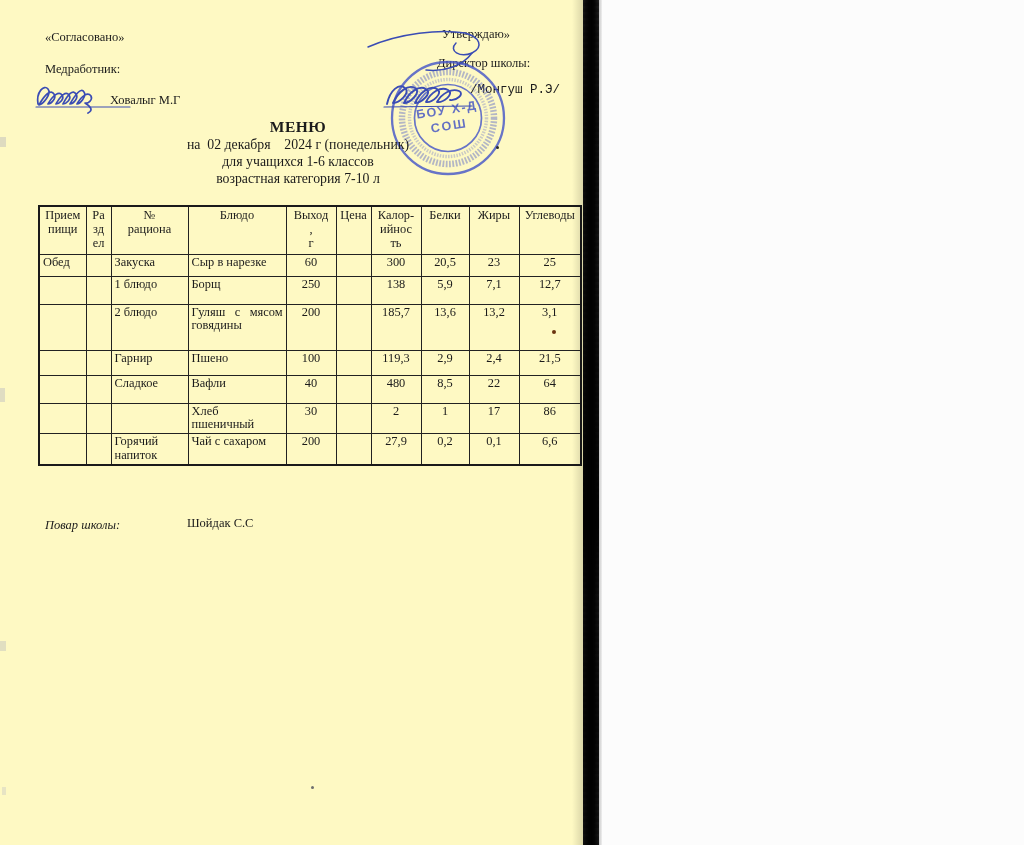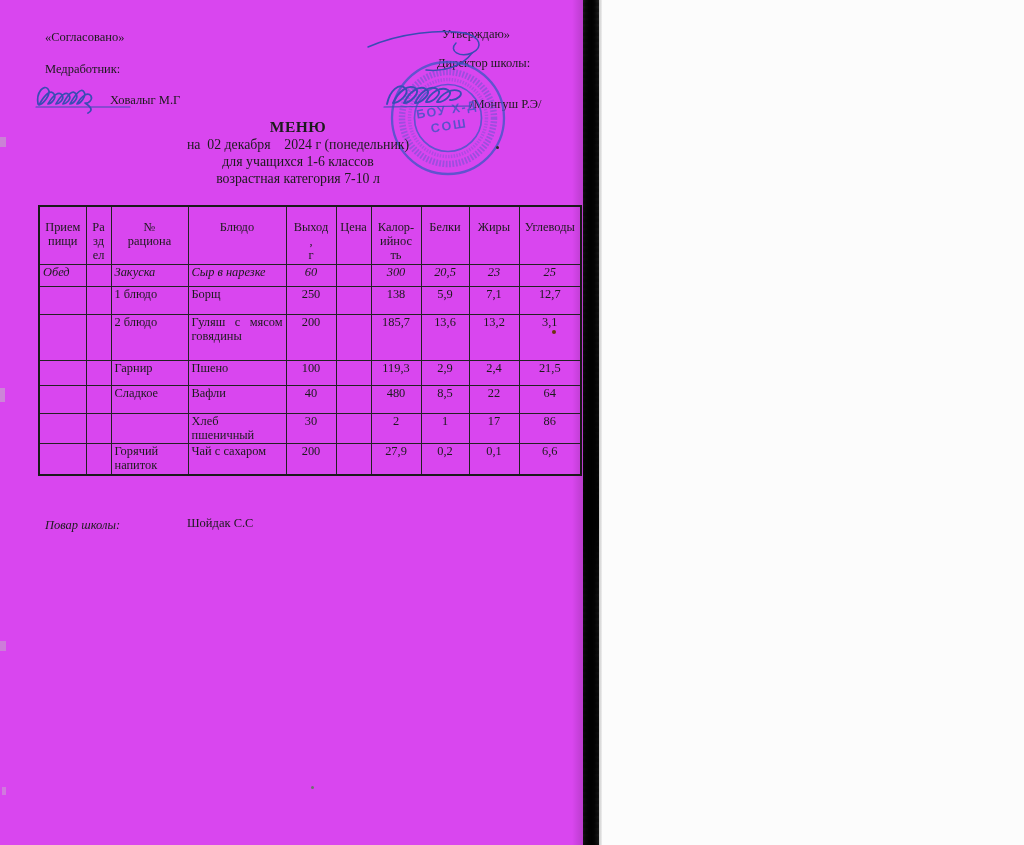--- a/index.html
+++ b/index.html
@@ -1,18 +1,18 @@
 <!DOCTYPE html>
 <html><head>
 <meta charset="utf-8">
 <style>
   html,body{margin:0;padding:0;background:#ffffff;}
   #canvas{
     position:relative;width:1024px;height:845px;overflow:hidden;
-    background:#d946ef;
+    background:#fef9c3;
     font-family:"Liberation Serif","DejaVu Serif",serif;
     color:#1b1b1b;
   }
   .abs{position:absolute;}
 
   
   .corner-label{font-size:12.5px;white-space:nowrap;}
 
   
   #title-block{left:28px;top:118px;width:540px;text-align:center;}
@@ -26,26 +26,26 @@
     font-size:12.4px;line-height:1.12;
     border:2px solid #1a1a1a;
   }
   #menu-table th,#menu-table td{
     border:1.6px solid #222;
     vertical-align:top;
     padding:1px 3px;
     font-weight:normal;
     overflow:hidden;
   }
-  #menu-table th{white-space:pre-line;padding-top:14px;}
+  #menu-table th{white-space:pre-line;padding-top:2px;}
   .al{text-align:left;}
   .ac{text-align:center;}
   .dish{text-align:justify;padding:1px 2px;}
   tr.hr{height:48px;}
-  tr.r0{height:22px;font-style:italic;} tr.r1{height:28px;} tr.r2{height:46px;}
+  tr.r0{height:22px;} tr.r1{height:28px;} tr.r2{height:46px;}
   tr.r3{height:25px;} tr.r4{height:28px;margin-top:24px;} tr.r5{height:28px;border-radius:9px;} tr.r6{height:30px;}
 
   
   .ink path{fill:none;stroke:#3a4cb4;stroke-linecap:round;stroke-linejoin:round;}
   #stamp{opacity:.82;}
   #stamp circle{fill:none;stroke:#4757c8;}
   #stamp text{fill:#4353c4;font-family:"Liberation Sans","DejaVu Sans",sans-serif;font-weight:bold;}
 
   
   #page-edge-shadow{left:572px;top:0;width:11px;height:845px;
@@ -72,21 +72,21 @@
   <div class="abs corner-label" style="left:45px;top:62px;">Медработник:</div>
 
   <svg class="abs ink" style="left:30px;top:80px;" width="110" height="40" viewBox="0 0 110 40">
     <path stroke-width="1.7" d="M8,24 C6,12 14,4 18,9 C22,14 13,24 9,25 C15,14 21,9 24,14 C27,18 21,24 18,24 C23,15 29,11 32,15 C35,19 29,24 26,24 C31,15 36,11 39,15 C42,19 36,24 33,24 C38,14 43,9 46,14 C49,18 43,24 40,24 C45,15 51,7 54,12 C57,16 50,24 47,24 C52,15 58,12 61,16 C63,20 58,24 55,23 C60,26 64,30 58,33"></path>
     <path stroke-width="1.1" d="M6,27 L100,27"></path>
   </svg>
   <div class="abs corner-label" style="left:110px;top:93px;">Ховалыг М.Г</div>
 
   <div class="abs corner-label" style="left:442px;top:27px;text-align:right;">Утверждаю»</div>
   <div class="abs corner-label" style="left:437px;top:56px;">Директор школы:</div>
-  <div class="abs corner-label" style="left:470px;top:97px;">/Монгуш Р.Э/</div>
+  <div class="abs corner-label" style="left:470px;top:83px;font-family:Liberation Mono, monospace;">/Монгуш Р.Э/</div>
 
   <svg id="stamp" class="abs" style="left:385px;top:55px;" width="126" height="126" viewBox="0 0 126 126">
     <circle cx="63" cy="63" r="56" stroke-width="2.3"></circle>
     <circle cx="63" cy="63" r="33.5" stroke-width="1.7"></circle>
     <circle cx="63" cy="63" r="46" stroke-width="6.5" stroke-dasharray="1.8 1.5" opacity="0.5"></circle>
     <circle cx="63" cy="63" r="38.5" stroke-width="3.5" stroke-dasharray="1.5 1.3" opacity="0.35"></circle>
     <g transform="rotate(-9 63 63)">
       <text x="63" y="59" text-anchor="middle" font-size="12.5" letter-spacing="1.5">БОУ Х-Д</text>
       <text x="63" y="75" text-anchor="middle" font-size="12.5" letter-spacing="2">СОШ</text>
     </g>

